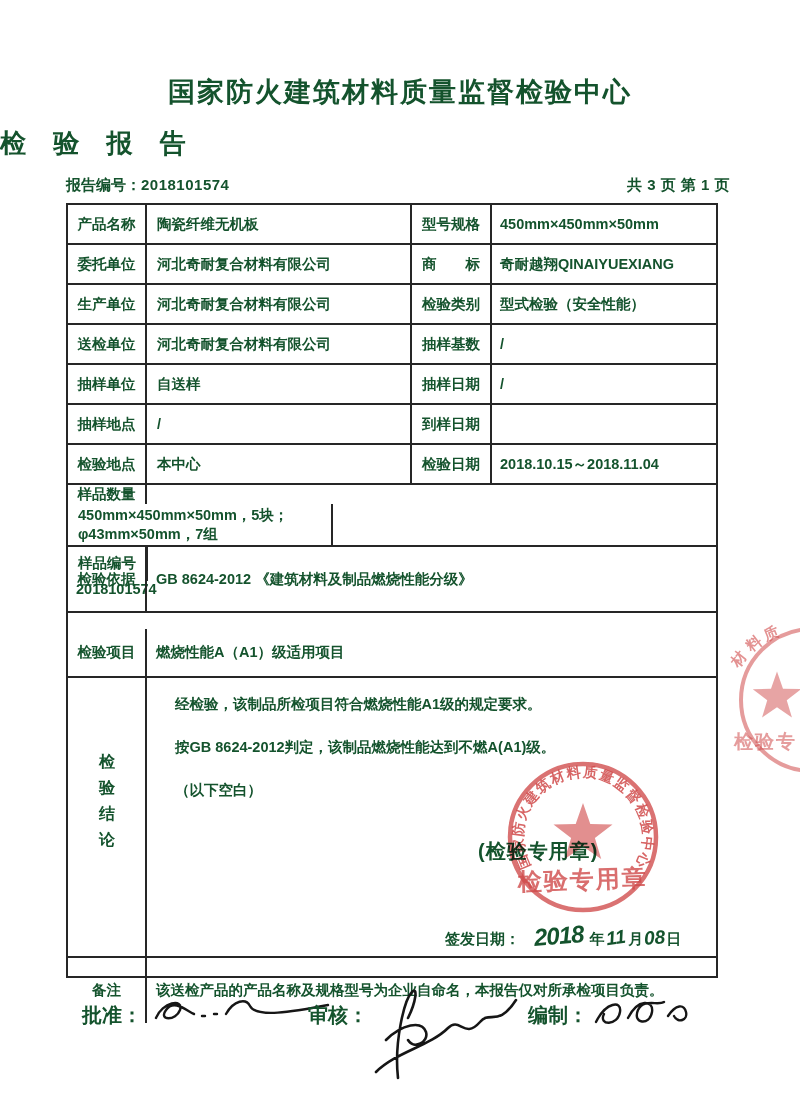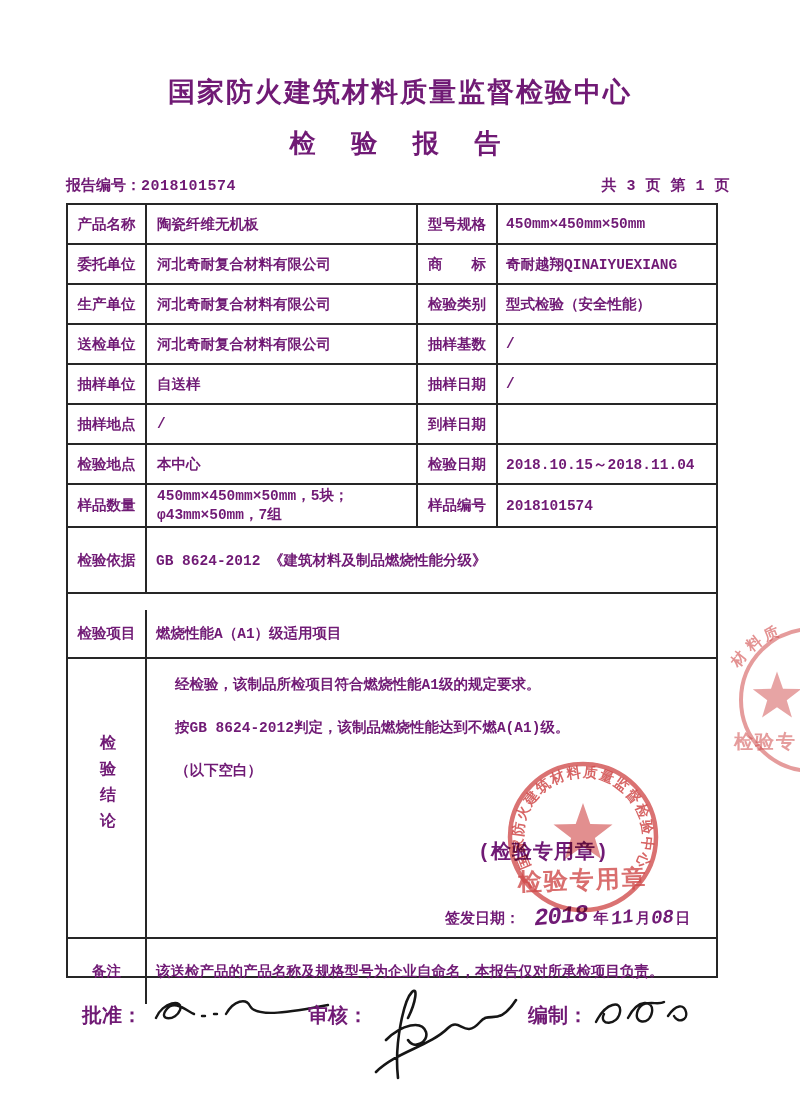--- a/index.html
+++ b/index.html
@@ -1,38 +1,38 @@
 <!DOCTYPE html>
 <html><head>
 <meta charset="utf-8">
 <style>
   html,body{margin:0;padding:0;background:#ffffff;}
   .page{position:relative;width:800px;height:1100px;background:#ffffff;overflow:hidden;
-        font-family:Liberation Mono, monospace;color:#701a75;}
+        font-family:Liberation Sans, sans-serif;color:#14532d;}
   .title1{position:absolute;left:0;top:74px;width:100%;text-align:center;
           font-size:27px;font-weight:700;letter-spacing:2px;}
-  .title2{position:absolute;left:0;top:126px;width:100%;text-align:center;
+  .title2{position:absolute;left:0;top:126px;width:100%;text-align:left;
           font-size:26px;font-weight:700;letter-spacing:10px;}
   .meta{position:absolute;left:66px;top:176px;width:664px;display:flex;
         justify-content:space-between;font-size:15px;font-weight:700;}
   .meta .num{font-weight:700;letter-spacing:.5px;}
   
   .rtable{position:absolute;left:66px;top:203px;width:652px;height:775px;
           border:2px solid #262626;box-sizing:border-box;font-size:14.5px;font-weight:600;}
   .trow{display:flex;border-bottom:2px solid #262626;box-sizing:border-box;}
   .trow:last-child{border-bottom:none;}
   .cell{box-sizing:border-box;display:flex;align-items:center;}
   .lab{width:79px;justify-content:center;text-align:center;border-right:2px solid #262626;
        padding:0 2px;}
-  .val{width:265px;padding-left:4px;border-right:2px solid #262626;margin-left:6px;}
+  .val{width:265px;padding-left:10px;border-right:2px solid #262626;}
   .lab2{width:80px;justify-content:center;text-align:center;border-right:2px solid #262626;
         white-space:pre;padding:8px 2px;}
   .val2{flex:1;padding-left:8px;}
   .wide{flex:1;padding-left:9px;}
-  .h40{height:40px;} .h46{height:43px;} .h66{height:66px;} .h38{height:49px;margin-top:16px;}
+  .h40{height:40px;} .h46{height:62px;flex-direction:column;} .h66{height:66px;} .h38{height:49px;margin-top:16px;}
   .h280{height:280px;} .h65{height:65px;}
   .wrapv{line-height:19px;padding-top:2px;padding-bottom:2px;}
   
   .conc-label{width:79px;border-right:2px solid #262626;display:flex;justify-content:center;
               box-sizing:border-box;padding-top:62px;}
   .conc-label span{writing-mode:vertical-lr;font-size:16px;font-weight:700;letter-spacing:26px;}
   .conc-body{flex:1;position:relative;box-sizing:border-box;padding:16px 10px 0 28px;}
   .conc-body p{margin:0 0 22px 0;line-height:21px;}
   .blankline{margin-top:2px;}
   .issue-line{position:absolute;left:298px;top:244px;font-size:15px;font-weight:700;

